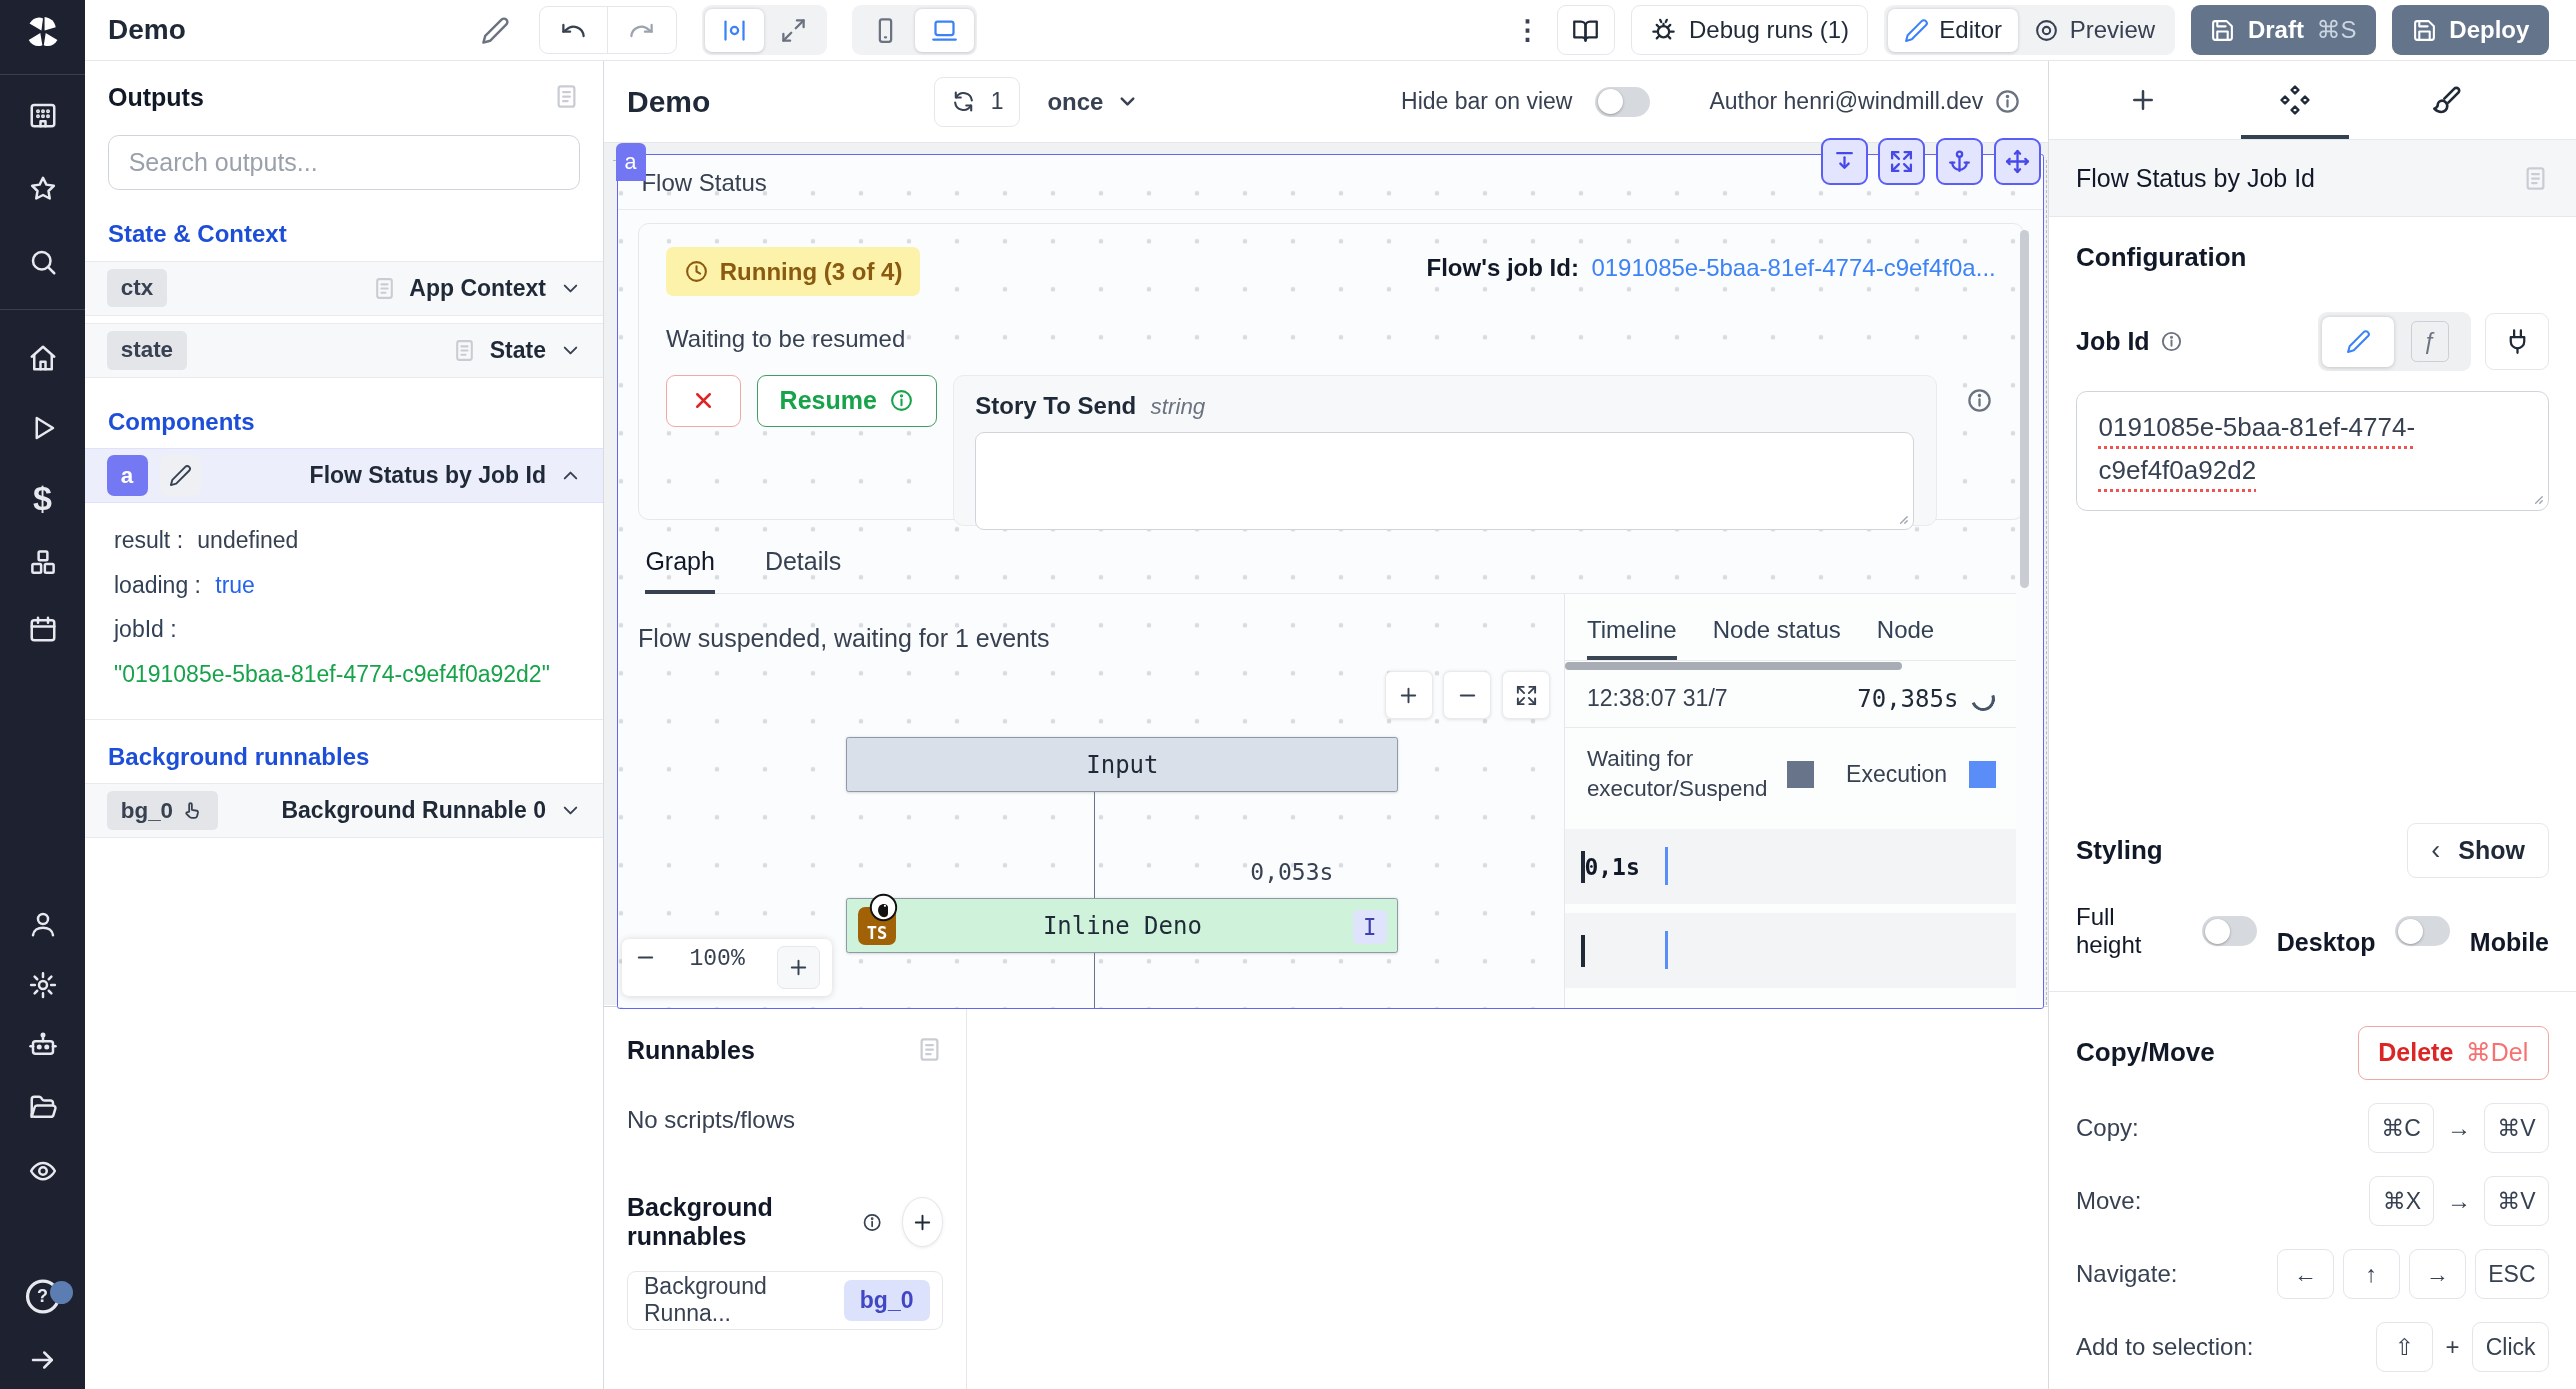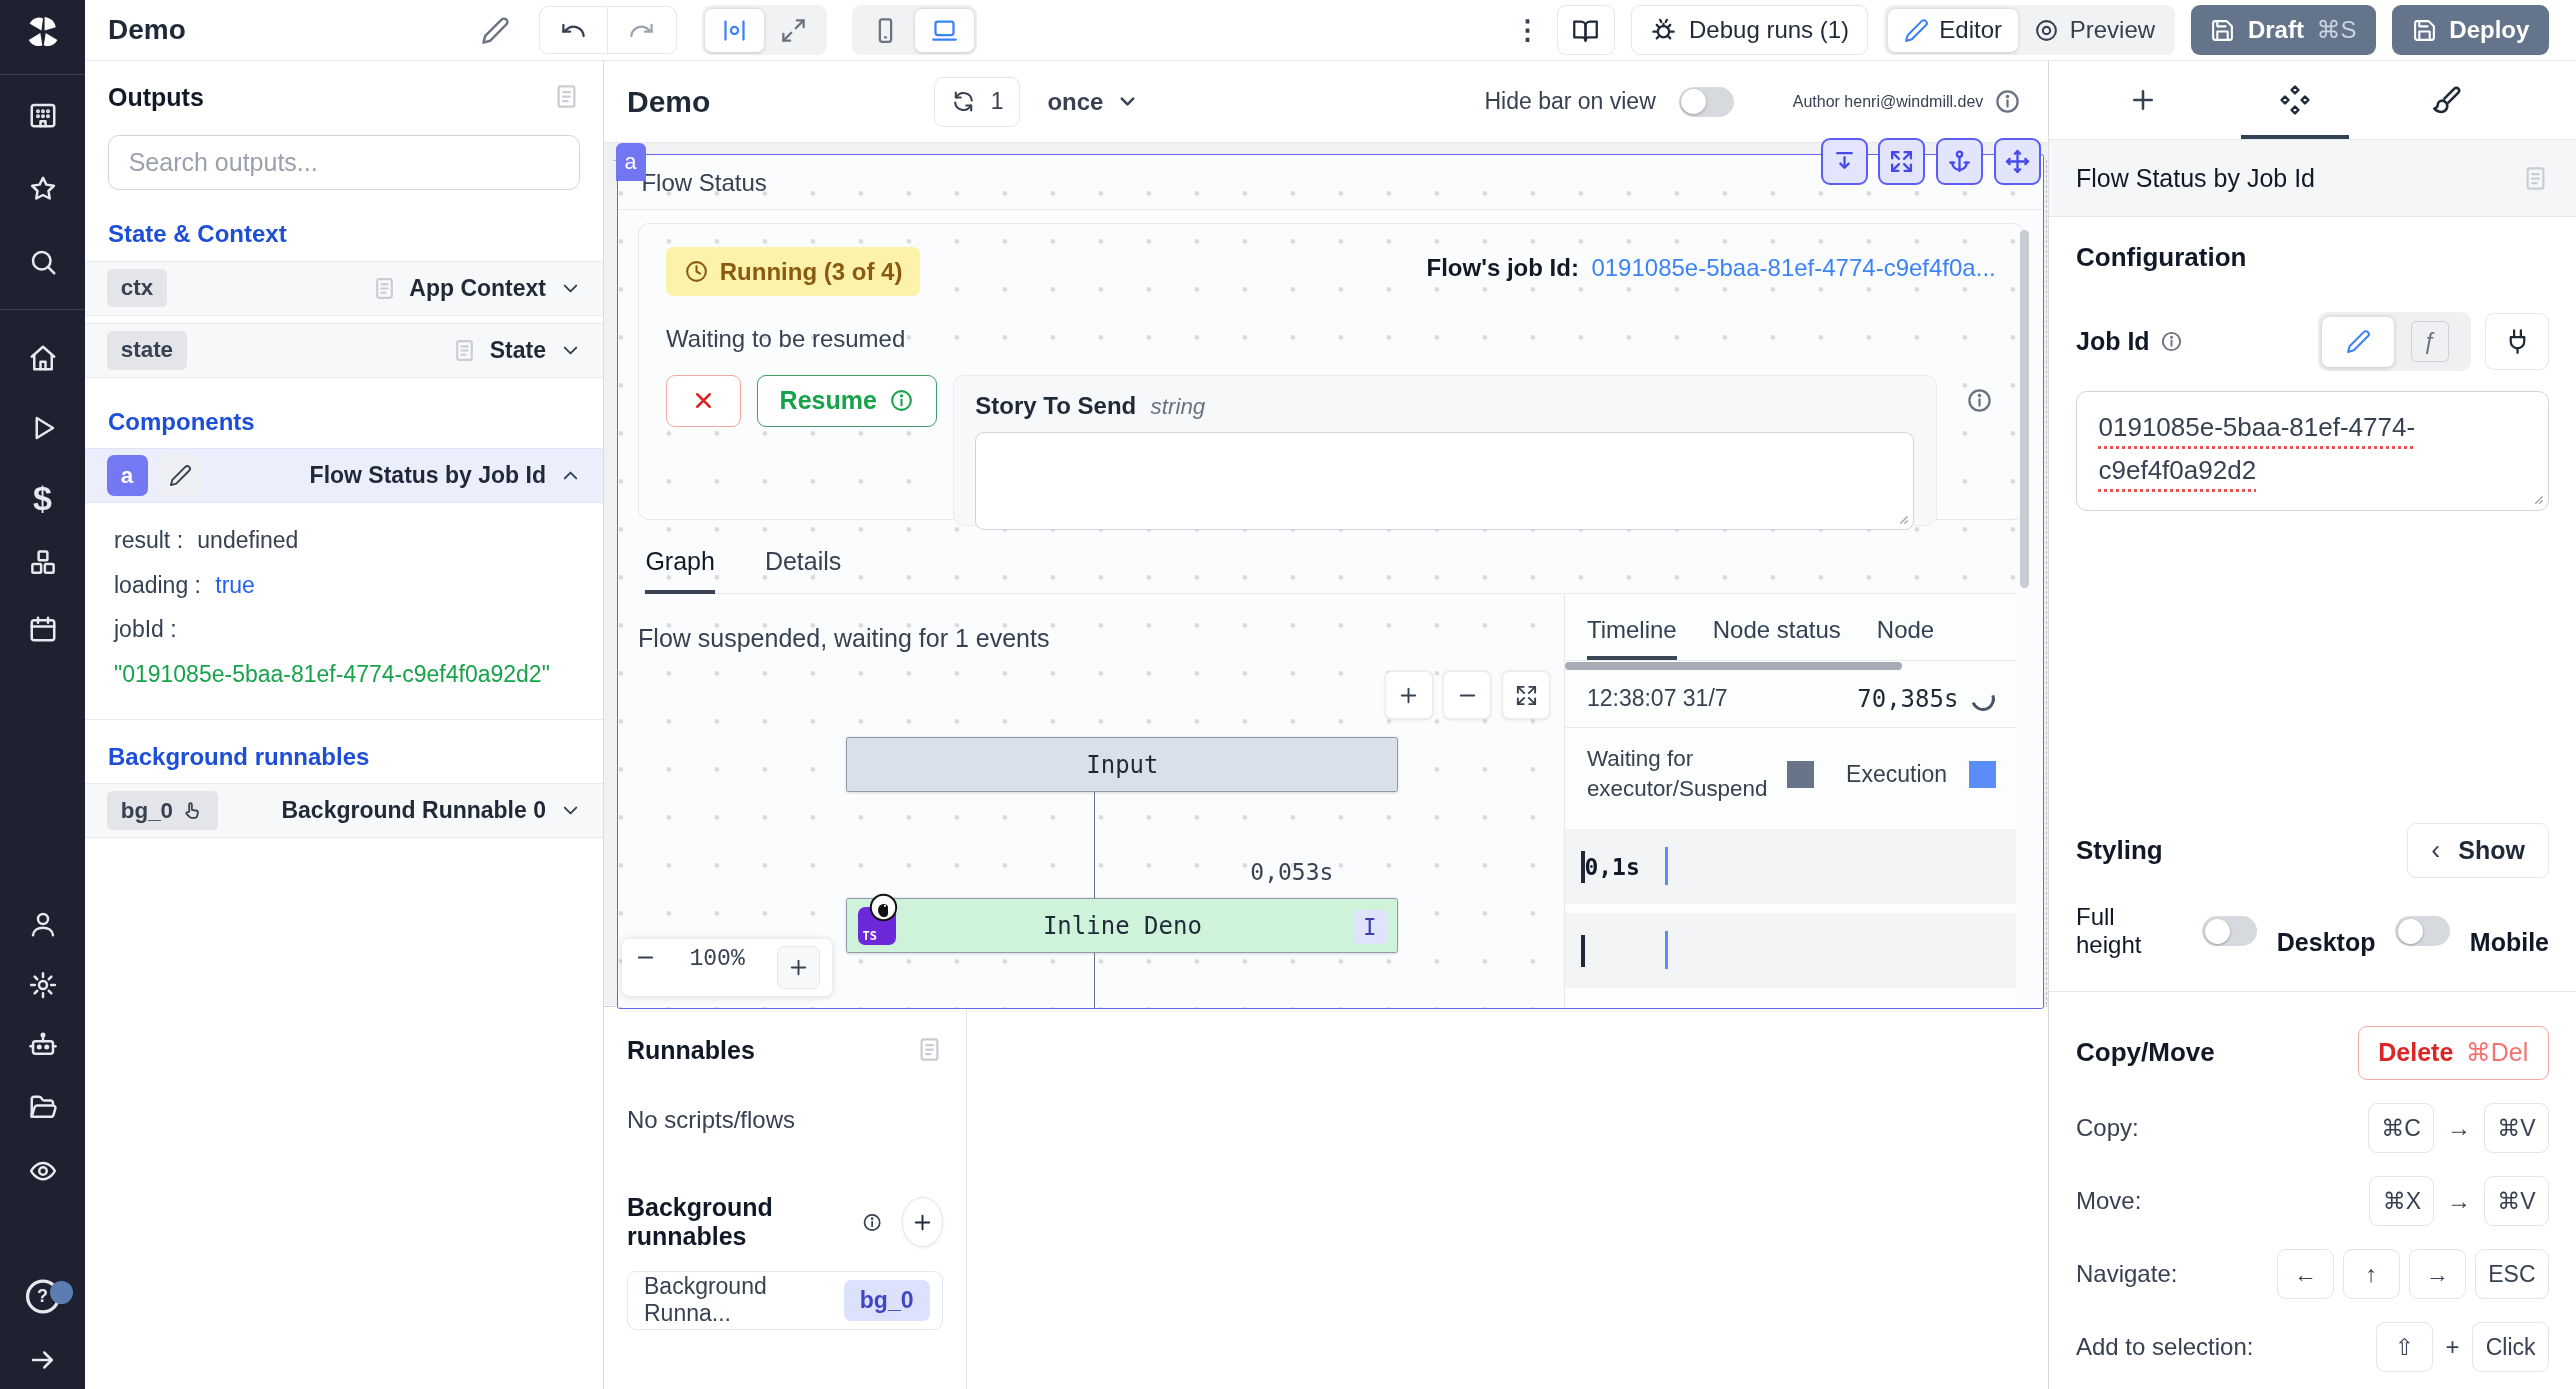--- a/index.html
+++ b/index.html
@@ -58,21 +58,21 @@
   
   .main { position:absolute; left:604px; top:61px; right:528px; bottom:0; }
   .canvas-header { position:absolute; left:0; right:0; top:0; height:82px; background:#fff; border-bottom:0.9px solid #e5e7eb; display:flex; align-items:center; padding:0 27px 0 23px; }
   .ch-title { font-size:30px; font-weight:bold; color:#1f2937; }
   .ch-spacer { width:224px; }
   .refresh-btn { display:flex; align-items:center; gap:14.3px; height:50px; padding:0 16px; border:0.9px solid #e5e7eb; border-radius:9px; background:#fff; font-size:23px; color:#374151; cursor:pointer; }
   .once-dd { display:flex; align-items:center; gap:12.5px; margin-left:27px; font-size:24px; font-weight:bold; color:#374151; cursor:pointer; }
   .ch-right { margin-left:auto; display:flex; align-items:center; gap:23px; }
   .toggle { width:55px; height:30px; border-radius:15px; background:#d6d9de; position:relative; cursor:pointer; flex:none; }
   .toggle::after { content:""; position:absolute; left:2.7px; top:2.7px; width:25px; height:25px; border-radius:50%; background:#fff; box-shadow:0 0.9px 2.7px rgba(0,0,0,.3); }
-  .author { margin-left:36px; display:flex; align-items:center; gap:10.7px; color:#374151; font-size:16px; }
+  .author { margin-left:36px; display:flex; align-items:center; gap:10.7px; color:#374151; font-size:23px; }
 
   .canvas { position:absolute; left:0; right:0; top:82px; height:862px; background:#eff1f3;
     background-image:radial-gradient(#ccd0d6 2.1px, transparent 2.6px); background-size:48px 48px; background-position:12.5px 5.4px; }
   .canvas::before { content:""; position:absolute; left:9px; right:7.2px; top:17px; border-top:1.8px dashed #b7bbc3; }
   .canvas::after { content:""; position:absolute; top:17px; bottom:0; right:0.9px; border-left:1.8px dashed #b7bbc3; }
   .sel-tag { position:absolute; left:11.6px; top:0; width:30px; height:38px; background:#7276f3; color:#fff; border-radius:6.3px 6.3px 0 0; display:flex; align-items:center; justify-content:center; font-size:21.5px; z-index:4; }
   .comp-actions { position:absolute; top:-5.4px; right:7.2px; display:flex; gap:10.7px; z-index:4; }
   .comp-actions button { width:47px; height:47px; background:#e3e4fd; border:2.2px solid #5a5ef5; border-radius:9px; color:#4649e8; display:flex; align-items:center; justify-content:center; cursor:pointer; }
 
   .card { position:absolute; left:13.4px; right:3.6px; top:10.7px; bottom:-3.6px; background:#fbfcfd; border:1.8px solid #6466f1; border-radius:2.7px; overflow:hidden; z-index:2;
@@ -103,21 +103,21 @@
   .graph-section { display:flex; height:429px; }
   .graph-pane { flex:1; position:relative; }
   .suspend-msg { position:absolute; left:19.7px; top:30px; font-size:25px; color:#374151; }
   .graph-tools { position:absolute; top:77px; right:14.3px; display:flex; gap:10.7px; }
   .gtool { width:48px; height:48px; background:#fff; border:0.9px solid #e8eaee; border-radius:7.2px; box-shadow:0 0.9px 3.6px rgba(0,0,0,.10); color:#374151; display:flex; align-items:center; justify-content:center; cursor:pointer; }
   .edge { position:absolute; width:0; border-left:1.3px solid #64748b; }
   .gnode { position:absolute; left:228px; width:552px; height:55px; border:1.3px solid #8e9aa8; border-radius:2.7px; display:flex; align-items:center; justify-content:center; font-family:"DejaVu Sans Mono",monospace; font-size:24px; color:#1f2937; box-shadow:0 0.9px 2.7px rgba(0,0,0,.15); cursor:pointer; }
   .node-input { top:143px; background:#d9e0e9; }
   .node-deno { top:304px; background:#cff2da; }
   .dur-label { position:absolute; left:232px; width:483px; top:265px; text-align:right; font-family:"DejaVu Sans Mono",monospace; font-size:23px; color:#374151; }
-  .ts-badge { position:absolute; left:10.7px; top:8px; width:38px; height:38px; background:#6d28d9; border-radius:7.2px; color:#fff; font-weight:bold; font-size:12px; display:flex; align-items:flex-end; justify-content:flex-start; padding:2.7px 4.5px; }
+  .ts-badge { position:absolute; left:10.7px; top:8px; width:38px; height:38px; background:#a16207; border-radius:7.2px; color:#fff; font-weight:bold; font-size:17px; display:flex; align-items:flex-end; justify-content:center; padding:2.7px 4.5px; }
   .deno-circ { position:absolute; left:10.7px; top:-14.3px; width:29px; height:29px; }
   .i-badge { position:absolute; right:10.7px; top:10.7px; width:34px; height:34px; background:#dfe3fb; border-radius:5.4px; color:#3f3fae; font-family:"DejaVu Sans Mono",monospace; font-size:22.4px; display:flex; align-items:center; justify-content:center; }
   .zoom-ctrl { position:absolute; left:3.6px; bottom:27px; background:#fff; border-radius:7.2px; box-shadow:0 0.9px 7.2px rgba(0,0,0,.14); display:flex; align-items:flex-start; padding:7.2px 12.5px; gap:32px;font-family:Liberation Mono, monospace; }
   .zoom-ctrl .zlabel { font-size:23px; color:#374151; }
   .zbtn { border:none; background:none; color:#374151; cursor:pointer; display:flex; align-items:center; }
   .zbtn.boxed { width:43px; height:43px; background:#f7f8f9; border:0.9px solid #e5e7eb; border-radius:7.2px; justify-content:center; }
 
   .timeline-pane { width:452px; background:#fcfdfd; border-left:0.9px solid #e5e7eb; overflow:hidden; flex:none; }
   .tl-tabs { display:flex; gap:36px; padding:21.5px 0 0 21.5px; white-space:nowrap; border-bottom:0.9px solid #e8eaee; }
   .tl-tab { font-size:24px; font-weight:500; color:#334155; padding-bottom:12.5px; cursor:pointer; flex:none; }

